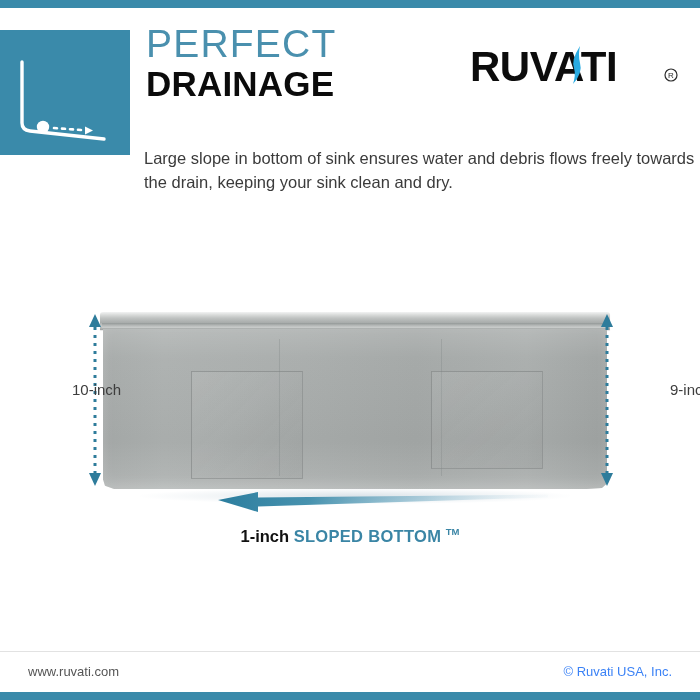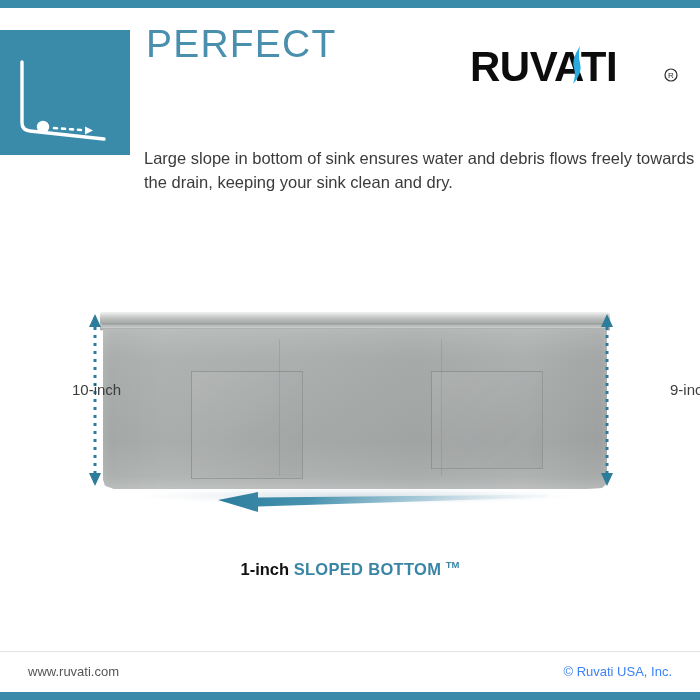--- a/index.html
+++ b/index.html
@@ -122,21 +122,21 @@
   .label-9  { left:639px; top:381px;text-align:right; }
 
   
   .slope-arrow { position:absolute; left:218px; top:492px; }
   .slope-arrow svg { display:block; }
 
   .caption {
     position:absolute; left:0; top:520px; width:700px;
     text-align:center;
   }
-  .caption-1 { font-size:16.5px; line-height:24px;margin-top:33px; }
+  .caption-1 { font-size:16.5px; line-height:24px; }
   .cap-inch  { color:#111111; font-weight:bold; }
   .cap-slope { color:#3a85a5; font-weight:bold; letter-spacing:.3px; }
   .cap-tm    { color:#3a85a5; font-size:9.5px; vertical-align:super; font-weight:bold; }
   .caption-2 {
     font-size:16.5px; line-height:25px; color:#3b3b3b; margin-top:1px;
   }
 
   
   .footer-rule {
     position:absolute; left:0; top:651px; width:700px; height:1px;
@@ -166,20 +166,21 @@
       <line x1="62" y1="98.6" x2="65" y2="98.8"></line>
       <line x1="70" y1="99.2" x2="73" y2="99.4"></line>
       <line x1="78" y1="99.8" x2="81" y2="100"></line>
     </g>
     <path d="M85 96.4 L93 100.4 L85 104.4 Z" fill="#ffffff"></path>
   </svg>
 </div>
 
 <div class="title-block">
   <div class="title-perfect">PERFECT</div>
+  <div class="title-drainage">DRAINAGE</div>
 </div>
 
 <div class="logo">
   <svg viewBox="0 0 215 48" xmlns="http://www.w3.org/2000/svg">
     <text x="0" y="37" font-family="Liberation Sans, sans-serif" font-size="42" font-weight="bold" fill="#0c0c0c" letter-spacing="-0.5">RUVATI</text>
     <path d="M110 2 Q101 16 104 24 Q106 31 103 40 Q113 29 110 19 Q108 10 110 2 Z" fill="#29abe2"></path>
     <circle cx="201" cy="31" r="6" fill="none" stroke="#2b2b2b" stroke-width="1.2"></circle>
     <text x="201" y="34.4" font-family="Liberation Sans, sans-serif" font-size="8" fill="#2b2b2b" text-anchor="middle">R</text>
   </svg>
 </div>

